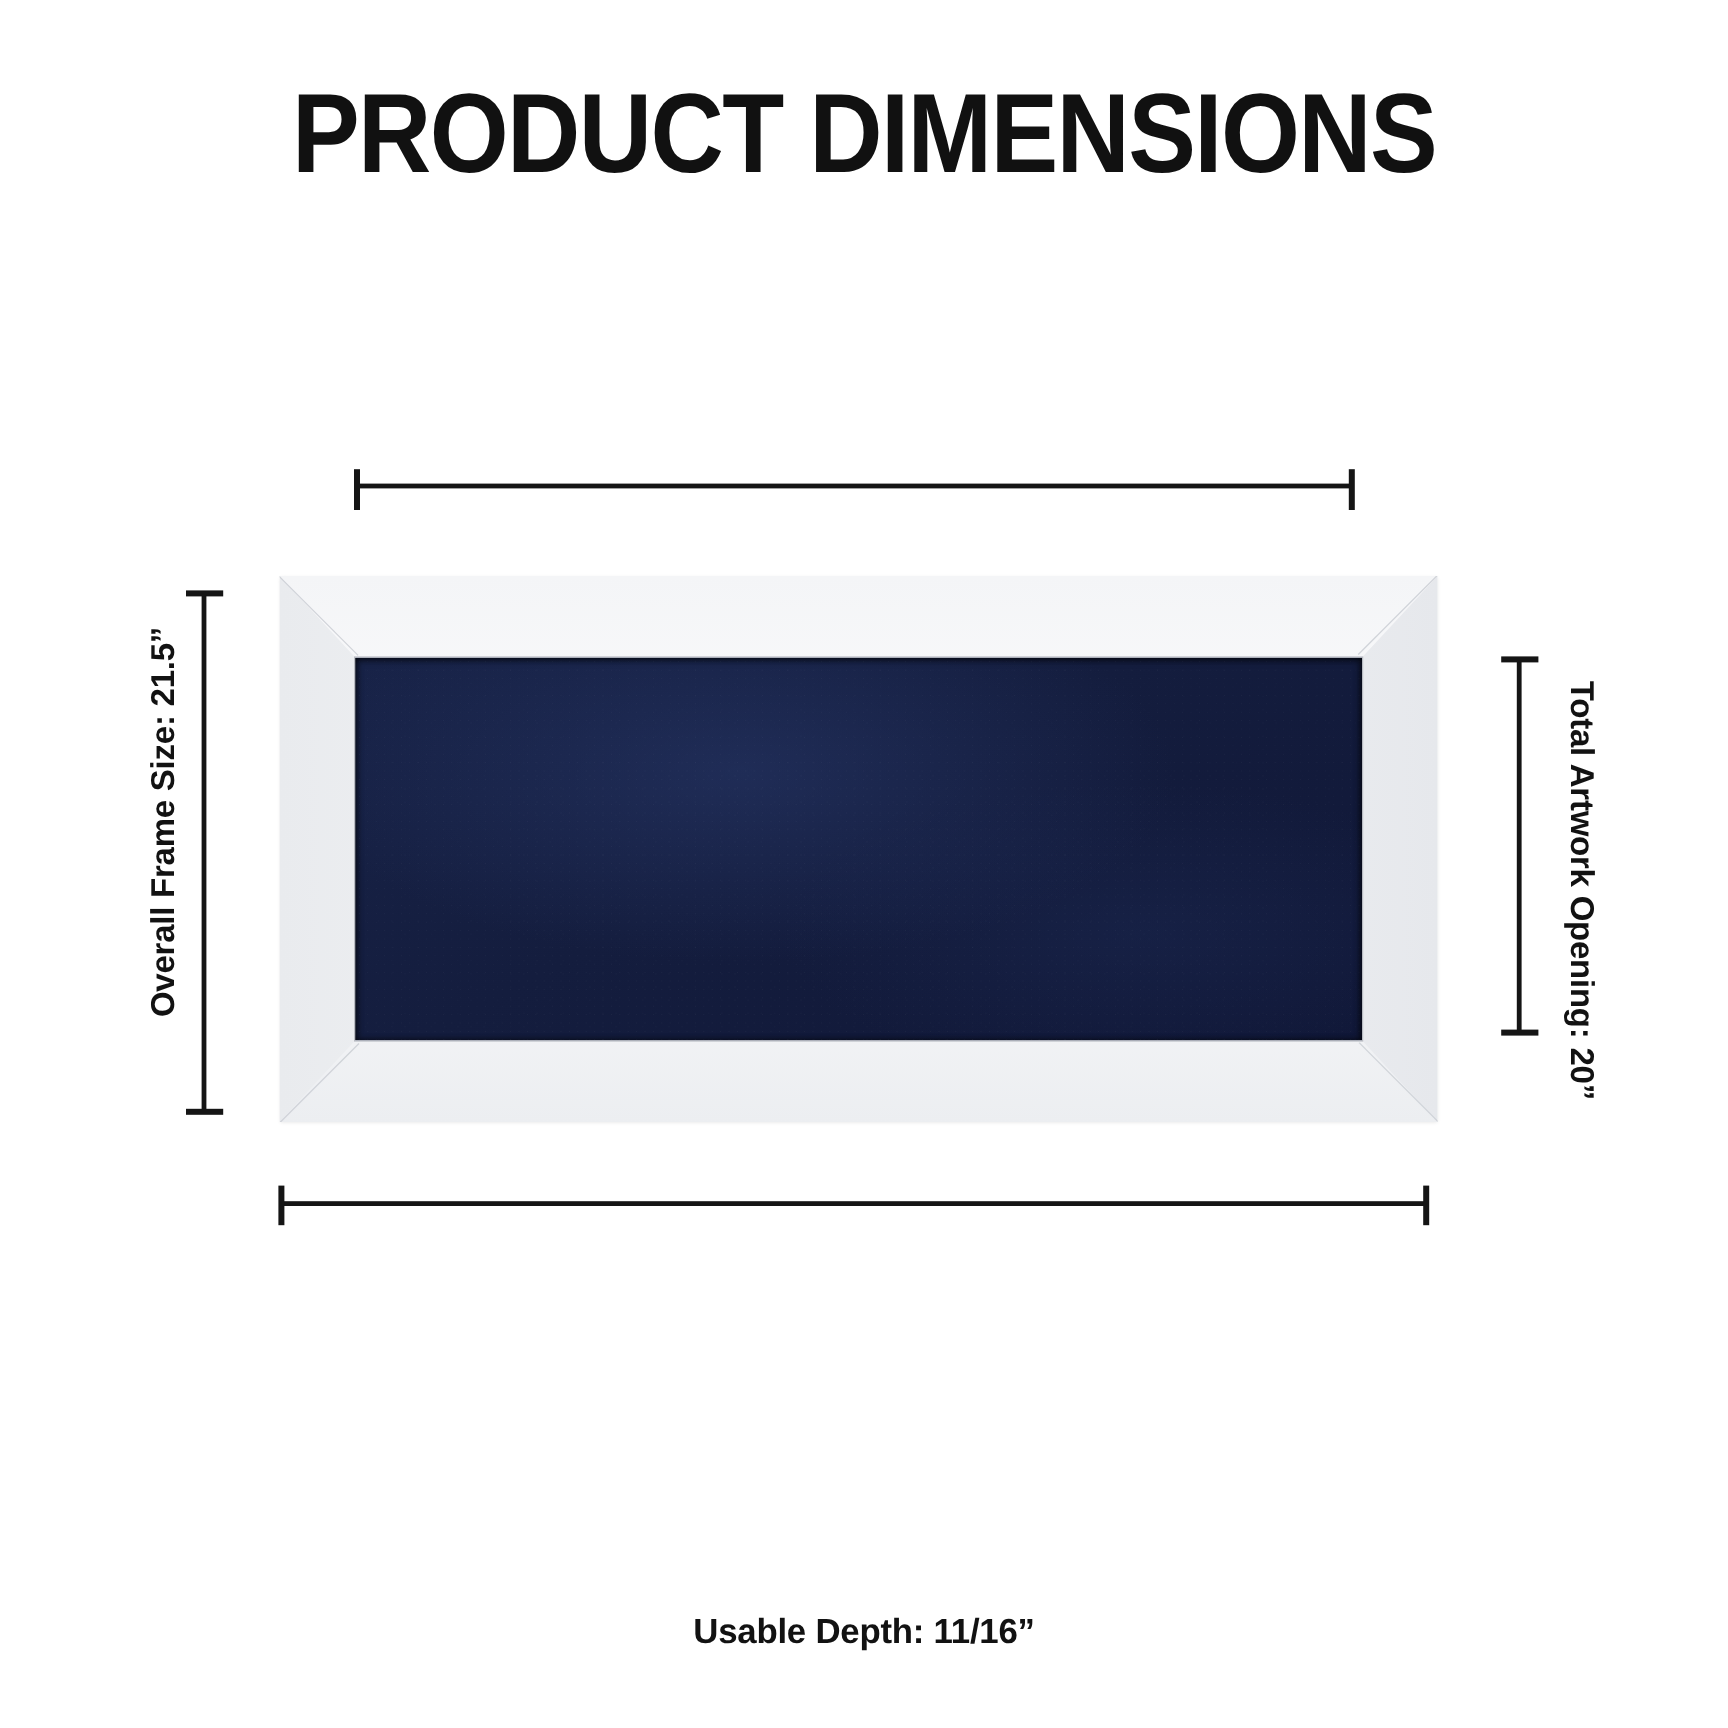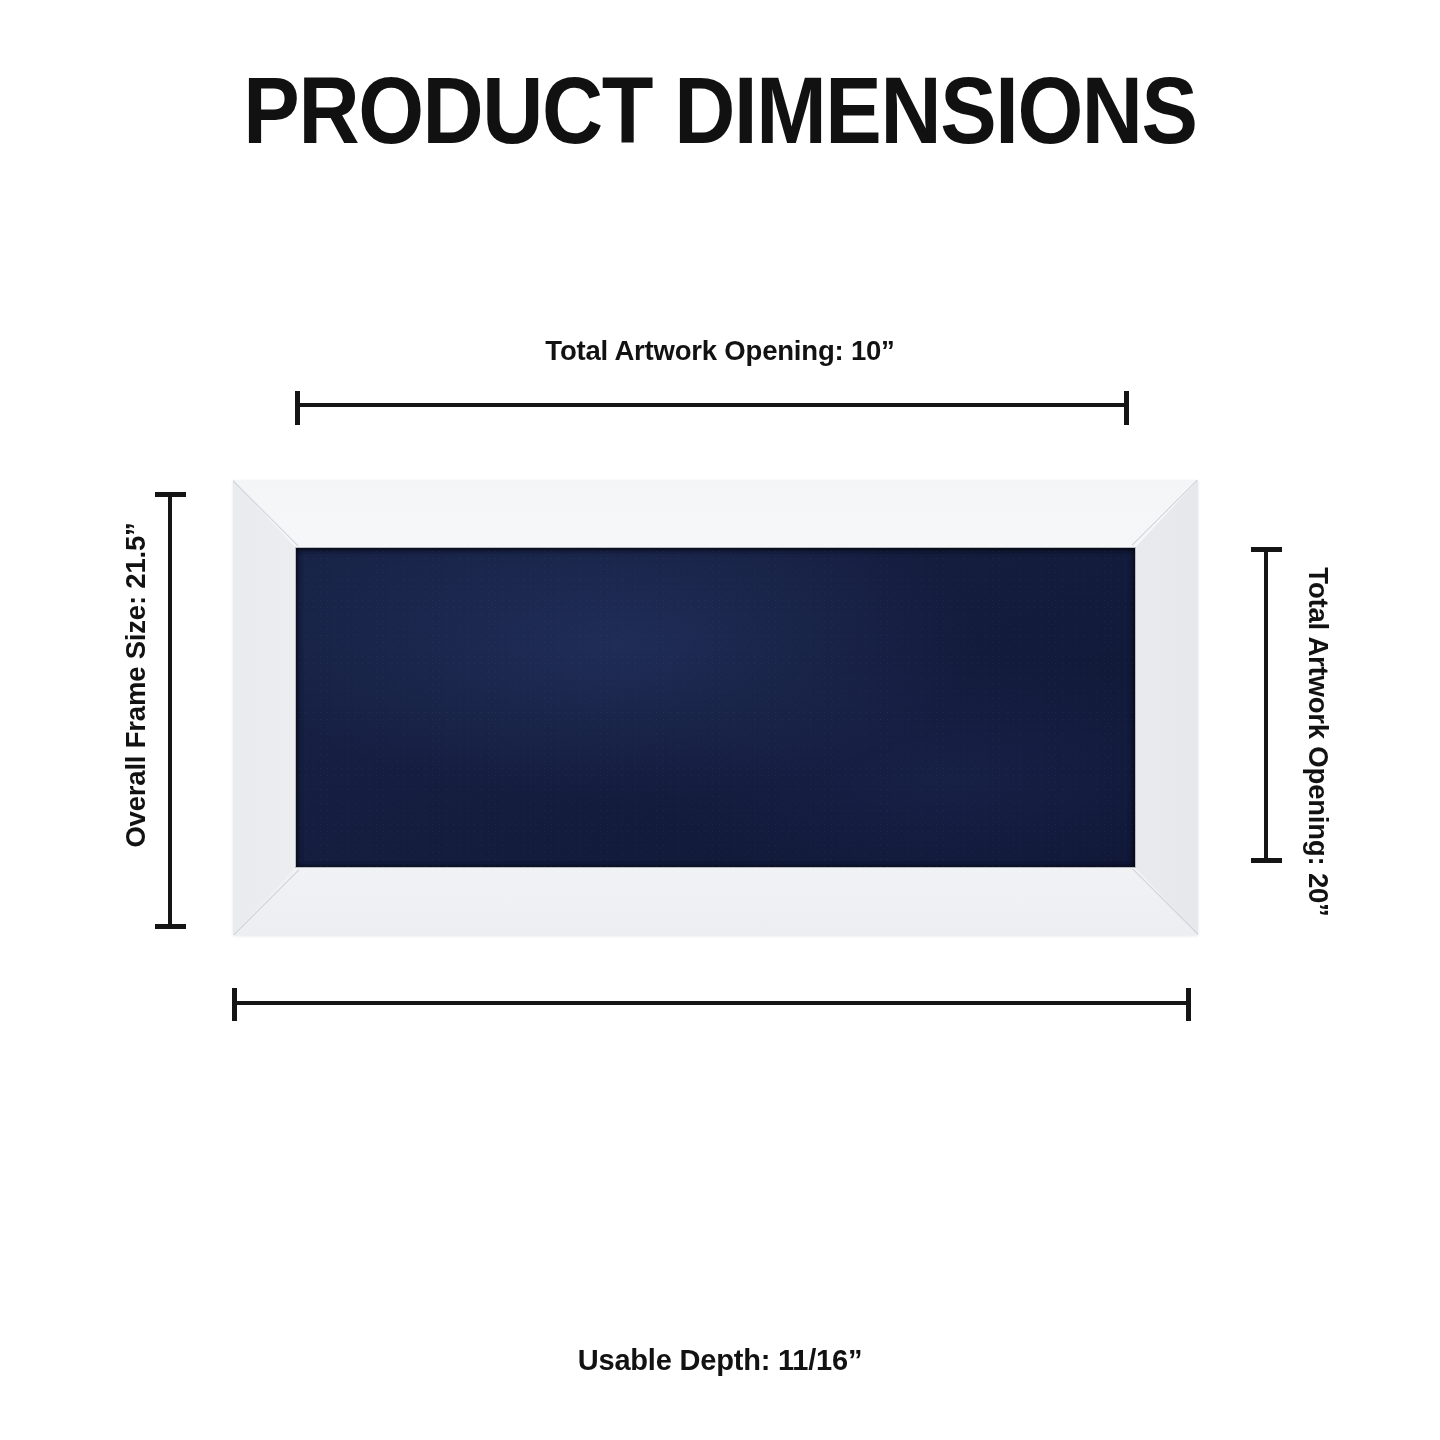--- a/index.html
+++ b/index.html
@@ -214,21 +214,20 @@
     pointer-events: none;
   }
 </style>
 </head>
 <body>
 
 <div id="page">
 
   <div class="title">PRODUCT DIMENSIONS</div>
 
-  <div class="dim-label label-top">Total Artwork Opening: 10”</div>
 
   <div class="dim-line-h" style="left:297px; top:403px; width:831px;"></div>
   <div class="cap-v" style="left:295px; top:391px; height:34px;"></div>
   <div class="cap-v" style="left:1124px; top:391px; height:34px;"></div>
 
   <div class="dim-label label-left">Overall Frame Size: 21.5”</div>
 
   <div class="dim-line-v" style="left:168px; top:494px; height:434px;"></div>
   <div class="cap-h" style="left:155px; top:492px; width:31px;"></div>
   <div class="cap-h" style="left:155px; top:924px; width:31px;"></div>

